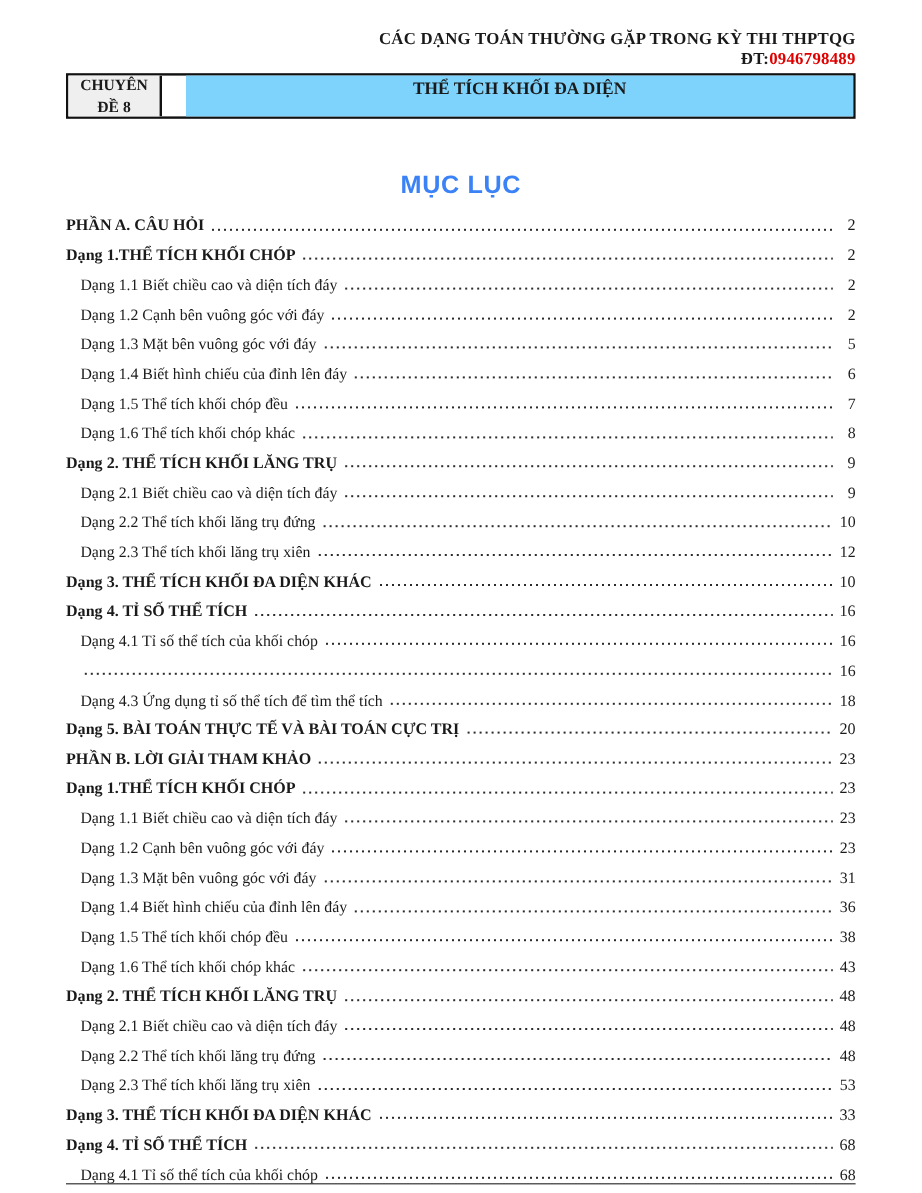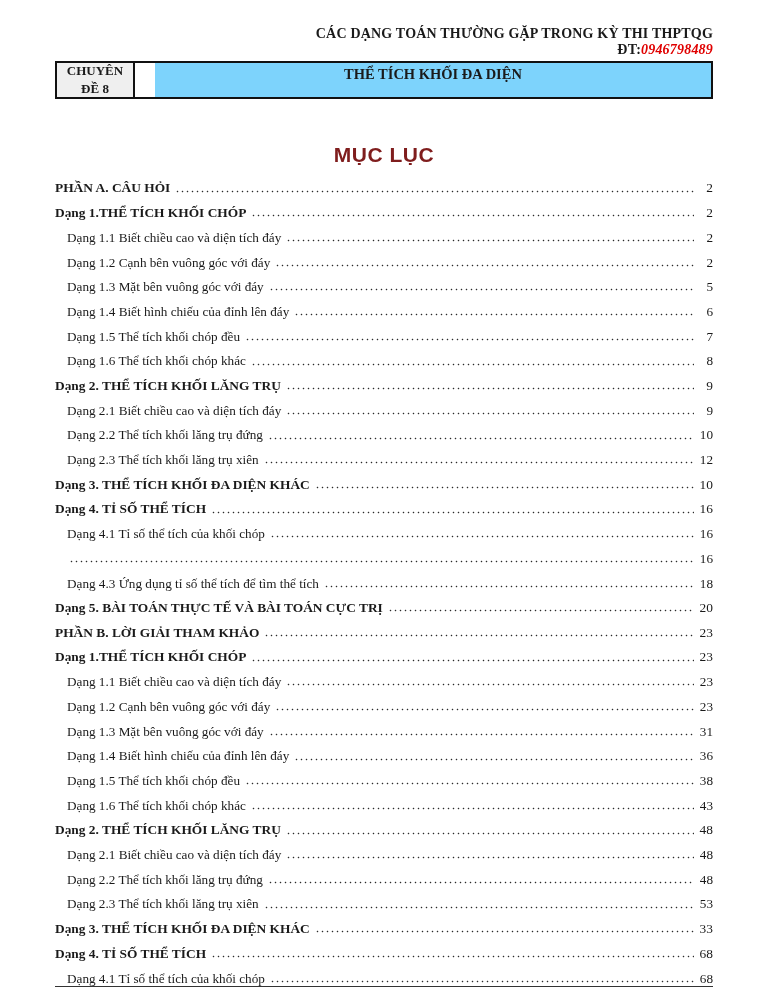--- a/index.html
+++ b/index.html
@@ -80,34 +80,34 @@
   .footer-link { color: #1414e0; text-decoration: underline; cursor: pointer; }
   .footer-page { font-size: 13px; }
 </style>
 </head>
 <body>
 
 <div class="page">
 
   <div class="header-top">
     <span>CÁC DẠNG TOÁN THƯỜNG GẶP TRONG KỲ THI THPTQG</span>
-    <span><span>ĐT:</span><span class="phone-number" style="color: rgb(224, 0, 0); font-style: italic;">0946798489</span></span>
+    <span><span>ĐT:</span><span class="phone-number" style="color: rgb(224, 0, 0);">0946798489</span></span>
   </div>
 
   <div class="header-table">
     <div class="header-cell-left">
       <span>CHUYÊN</span>
       <span>ĐỀ 8</span>
     </div>
     <div class="header-cell-right" style="background: #7dd3fc;">
       <span>THỂ TÍCH KHỐI ĐA DIỆN</span>
     </div>
   </div>
 
-  <div class="toc-title" style="color: #7f1d1d; margin-top: 44px;">MỤC LỤC</div>
+  <div class="toc-title" style="color: #3b82f6; margin-top: 44px;">MỤC LỤC</div>
 
   <div class="toc-list">
       <div class="toc-row bold">
         <span class="toc-label">PHẦN A. CÂU HỎI</span>
         <span class="toc-leader"></span>
         <span class="toc-page">2</span>
       </div>
       <div class="toc-row bold">
         <span class="toc-label">Dạng 1.THỂ TÍCH KHỐI CHÓP</span>
         <span class="toc-leader"></span>

